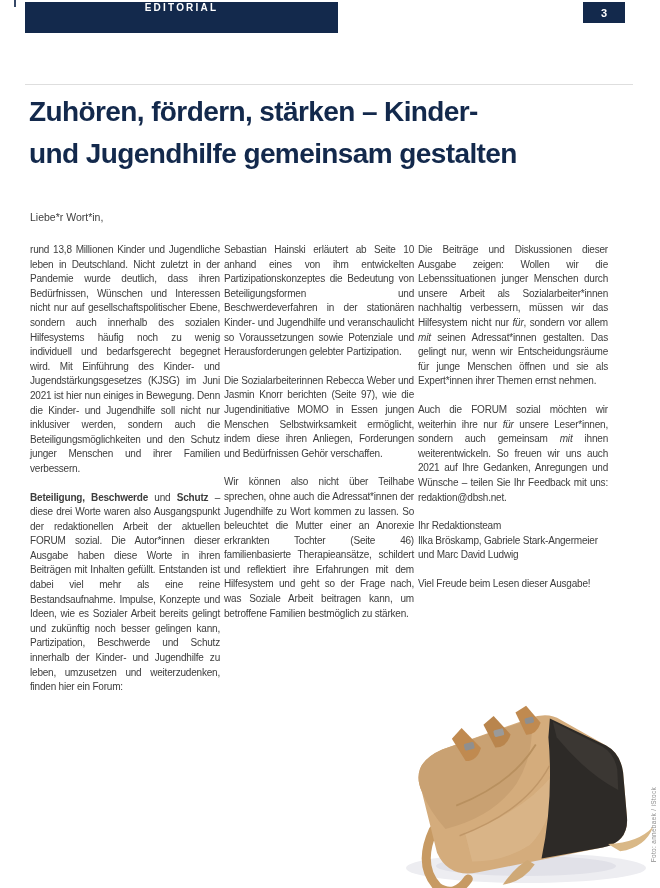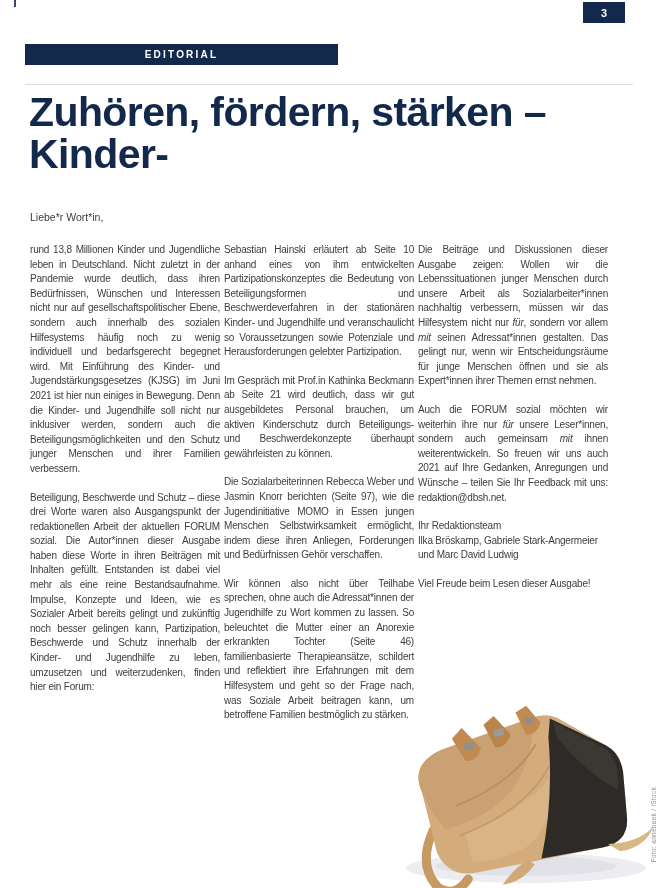--- a/index.html
+++ b/index.html
@@ -10,57 +10,57 @@
     font-family: "Liberation Sans", sans-serif;
     overflow: hidden;
     --navy: #13294c;
     --body-text: #3d3d3d;
   }
   .crop-mark {
     position: absolute; left: 14px; top: 0; width: 2px; height: 7px;
     background: var(--navy); opacity: .85;
   }
   .header-bar {
-    position: absolute; left: 25px; top: 2px; width: 313px; height: 21px;
+    position: absolute; left: 25px; top: 2px; width: 313px; height: 31px;
     background: var(--navy); color: #fff;
-    display: flex; align-items: center; justify-content: center;
-    font-size: 10px; font-weight: bold; letter-spacing: 2.2px; margin-top: 42px;
+    display: flex; justify-content: center;
+    font-size: 10px; font-weight: bold; letter-spacing: 2.2px;
   }
   .page-box {
     position: absolute; left: 583px; top: 2px; width: 42px; height: 21px;
     background: var(--navy); color: #fff;
     display: flex; align-items: center; justify-content: center;
     font-size: 11px; font-weight: bold;
   }
   .top-rule {
     position: absolute; left: 25px; right: 27px; top: 84px; height: 1px;
     background: #dedede;
   }
   .headline {
     position: absolute; left: 29px; top: 91px; width: 606px;
     color: var(--navy);
-    font-size: 41px; font-weight: bold; line-height: 42px;
+    font-size: 28px; font-weight: bold; line-height: 42px;
     letter-spacing: -0.6px;
   }
   .salutation {
     position: absolute; left: 30px; top: 211px;
     font-size: 10.5px; color: var(--body-text);
   }
   .columns {
     position: absolute; left: 30px; top: 243px; width: 602px;
     display: flex; gap: 4px;
   }
   .column {
     width: 190px; flex: 0 0 190px;
     font-size: 10px; line-height: 14.6px; letter-spacing: -0.2px;
     color: var(--body-text);
   }
   .para { margin: 0 0 14px; text-align: justify; }
   .para.lines-para { text-align: left; }
-  .bold { font-weight: normal; }
+  .bold { font-weight: bold; }
   .italic { font-style: italic; }
   .photo {
     position: absolute; left: 398px; top: 686px; width: 262px; height: 202px;
   }
   .photo svg { display: block; }
   .photo-credit {
     position: absolute; right: 3px; bottom: 26px;
     writing-mode: vertical-rl; transform: rotate(180deg);
     font-size: 6.5px; letter-spacing: .3px; color: #8d8d8d;
   }
@@ -74,32 +74,32 @@
   <span>EDITORIAL</span>
 </div>
 <div class="page-box">
   <span>3</span>
 </div>
 
 <div class="top-rule"></div>
 
 <h1 class="headline" style="margin:0;">
   <span>Zuhören, fördern, stärken – Kinder-</span><br>
+  <span>und Jugendhilfe gemeinsam gestalten</span>
 </h1>
 
 <div class="salutation">Liebe*r Wort*in,</div>
 
 <div class="columns">
   <div class="column">
       <p class="para"><span>rund 13,8 Millionen Kinder und Jugendliche leben in Deutschland. Nicht zuletzt in der Pandemie wurde deutlich, dass ihren Bedürfnissen, Wünschen und Interessen nicht nur auf gesellschaftspolitischer Ebene, sondern auch innerhalb des sozialen Hilfesystems häufig noch zu wenig individuell und bedarfsgerecht begegnet wird. Mit Einführung des Kinder- und Jugendstärkungsgesetzes (KJSG) im Juni 2021 ist hier nun einiges in Bewegung. Denn die Kinder- und Jugendhilfe soll nicht nur inklusiver werden, sondern auch die Beteiligungsmöglichkeiten und den Schutz junger Menschen und ihrer Familien verbessern.</span></p>
       <p class="para"><span class="bold">Beteiligung, Beschwerde</span><span> und </span><span class="bold">Schutz</span><span> – diese drei Worte waren also Ausgangspunkt der redaktionellen Arbeit der aktuellen FORUM sozial. Die Autor*innen dieser Ausgabe haben diese Worte in ihren Beiträgen mit Inhalten gefüllt. Entstanden ist dabei viel mehr als eine reine Bestandsaufnahme. Impulse, Konzepte und Ideen, wie es Sozialer Arbeit bereits gelingt und zukünftig noch besser gelingen kann, Partizipation, Beschwerde und Schutz innerhalb der Kinder- und Jugendhilfe zu leben, umzusetzen und weiterzudenken, finden hier ein Forum:</span></p>
     </div>
   <div class="column">
       <p class="para"><span>Sebastian Hainski erläutert ab Seite 10 anhand eines von ihm entwickelten Partizipationskonzeptes die Bedeutung von Beteiligungsformen und Beschwerdeverfahren in der stationären Kinder- und Jugendhilfe und veranschaulicht so Voraussetzungen sowie Potenziale und Herausforderungen gelebter Partizipation.</span></p>
-      <p class="para"><span>Im Gespräch mit Prof.in Kathinka Beckmann ab Seite 21 wird deutlich, dass wir gut ausgebildetes Personal brauchen, um aktiven Kinderschutz durch Beteiligungs- und Beschwerdekonzepte überhaupt gewährleisten zu können.</span></p>
       <p class="para"><span>Die Sozialarbeiterinnen Rebecca Weber und Jasmin Knorr berichten (Seite 97), wie die Jugendinitiative MOMO in Essen jungen Menschen Selbstwirksamkeit ermöglicht, indem diese ihren Anliegen, Forderungen und Bedürfnissen Gehör verschaffen.</span></p>
       <p class="para"><span>Wir können also nicht über Teilhabe sprechen, ohne auch die Adressat*innen der Jugendhilfe zu Wort kommen zu lassen. So beleuchtet die Mutter einer an Anorexie erkrankten Tochter (Seite 46) familienbasierte Therapieansätze, schildert und reflektiert ihre Erfahrungen mit dem Hilfesystem und geht so der Frage nach, was Soziale Arbeit beitragen kann, um betroffene Familien bestmöglich zu stärken.</span></p>
     </div>
   <div class="column">
       <p class="para"><span>Die Beiträge und Diskussionen dieser Ausgabe zeigen: Wollen wir die Lebenssituationen junger Menschen durch unsere Arbeit als Sozialarbeiter*innen nachhaltig verbessern, müssen wir das Hilfesystem nicht nur </span><span class="italic">für</span><span>, sondern vor allem </span><span class="italic">mit</span><span> seinen Adressat*innen gestalten. Das gelingt nur, wenn wir Entscheidungsräume für junge Menschen öffnen und sie als Expert*innen ihrer Themen ernst nehmen.</span></p>
       <p class="para"><span>Auch die FORUM sozial möchten wir weiterhin ihre nur </span><span class="italic">für</span><span> unsere Leser*innen, sondern auch gemeinsam </span><span class="italic">mit</span><span> ihnen weiterentwickeln. So freuen wir uns auch 2021 auf Ihre Gedanken, Anregungen und Wünsche – teilen Sie Ihr Feedback mit uns: redaktion@dbsh.net.</span></p>
       <p class="para lines-para">Ihr Redaktionsteam<br>Ilka Bröskamp, Gabriele Stark-Angermeier<br>und Marc David Ludwig</p>
       <p class="para"><span>Viel Freude beim Lesen dieser Ausgabe!</span></p>
     </div>
 </div>

